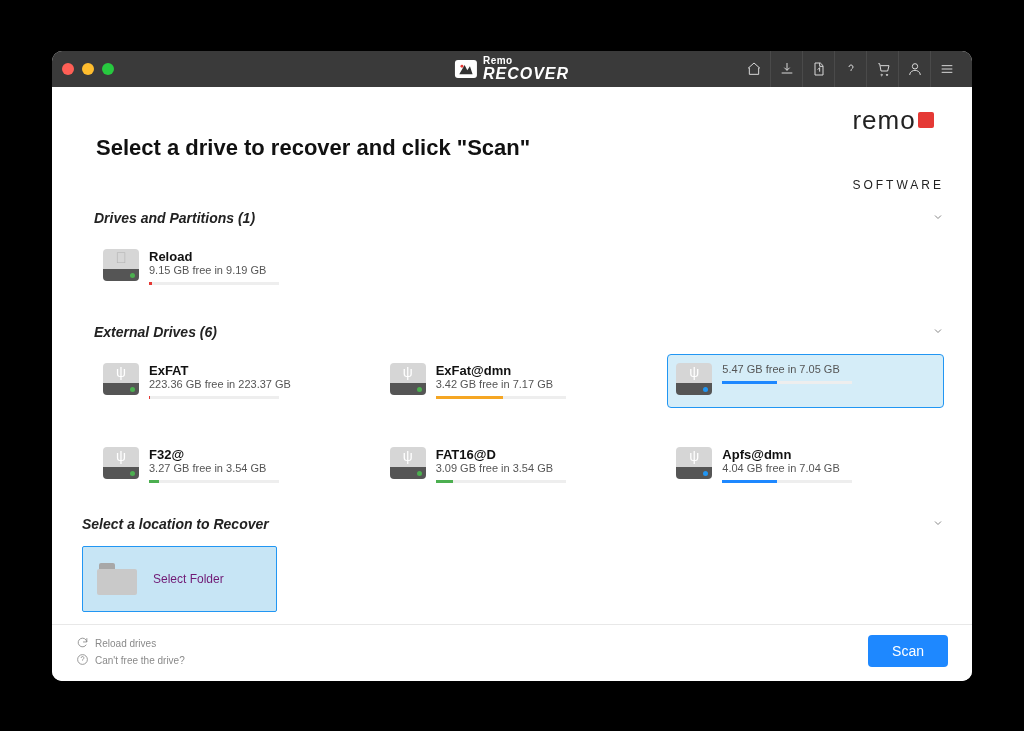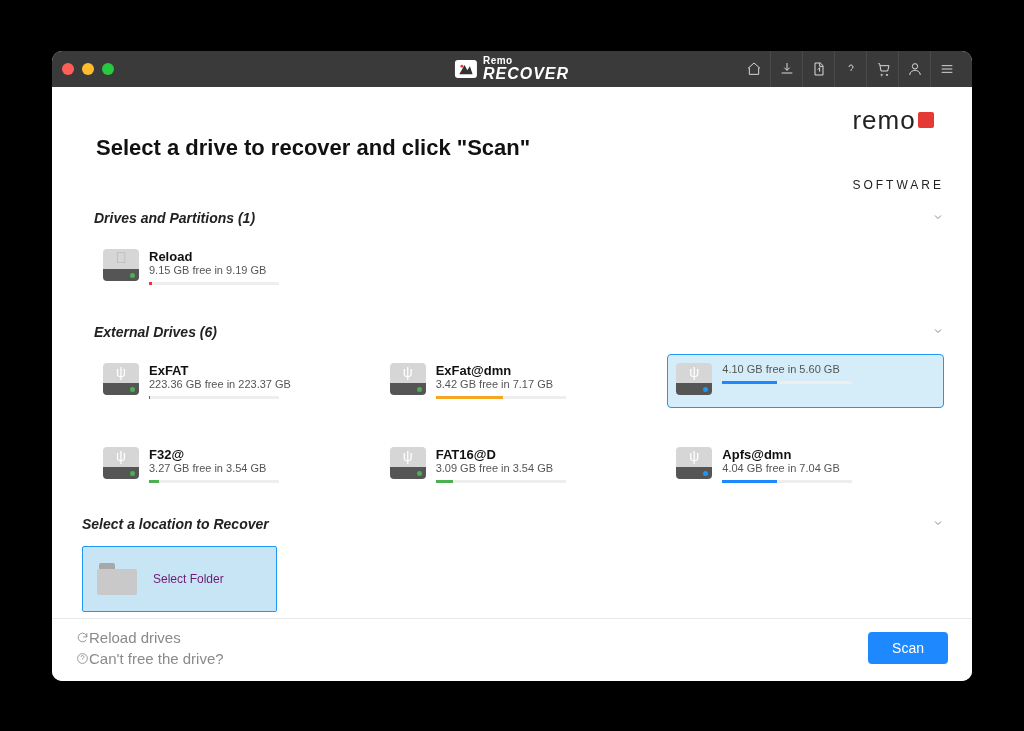--- a/index.html
+++ b/index.html
@@ -120,21 +120,21 @@
   .folder-icon .tab { width: 16px; height: 6px; background: #a8a8a8; border-radius: 2px 2px 0 0; position: absolute; top: 0; left: 2px; }
   .folder-icon .body { width: 40px; height: 26px; background: #c9c9c9; position: absolute; bottom: 0; border-radius: 2px; }
   .folder-label { font-size: 12px; font-weight: 400; color: #701a75; }
 
   .footer {
     border-top: 1px solid #e8e8e8; background: #fff;
     display: flex; justify-content: space-between; align-items: center;
     padding: 10px 24px 14px 24px;
   }
   .footer-left { display: flex; flex-direction: column; gap: 4px; }
-  .footer-link { font-size: 15px; color: #8a8a8a; display: flex; align-items: center; cursor: pointer;}
+  .footer-link { font-size: 10px; color: #8a8a8a; display: flex; align-items: flex-end; gap: 6px; cursor: pointer;}
   .footer-link svg { width: 13px; height: 13px; stroke: currentColor; fill: none; stroke-width: 1.6;}
   .scan-btn {
     background: #1e88ff; color: #fff; border: none; border-radius: 4px;
     padding: 8px 24px; font-size: 14px; font-weight: 500; cursor: pointer;
   }
 </style>
 </head>
 <body>
 
 <div class="window">
@@ -273,21 +273,21 @@
             </div>
           </div>
           <div class="drive selected">
             <div class="drive-icon">
               <div class="top"></div>
               <span class="psi">ψ</span>
               <div class="bot"></div>
               <div class="led blue"></div>
             </div>
             <div class="drive-info">
-              <div class="drive-sub">4.10 GB free in 5.60 GB</div>
+              <div class="drive-sub">5.47 GB free in 7.05 GB</div>
               <div class="bar">
                 <div class="fill" style="width:42%;background:#1e88ff"></div>
               </div>
             </div>
           </div>
           <div class="drive">
             <div class="drive-icon">
               <div class="top"></div>
               <span class="psi">ψ</span>
               <div class="bot"></div>

